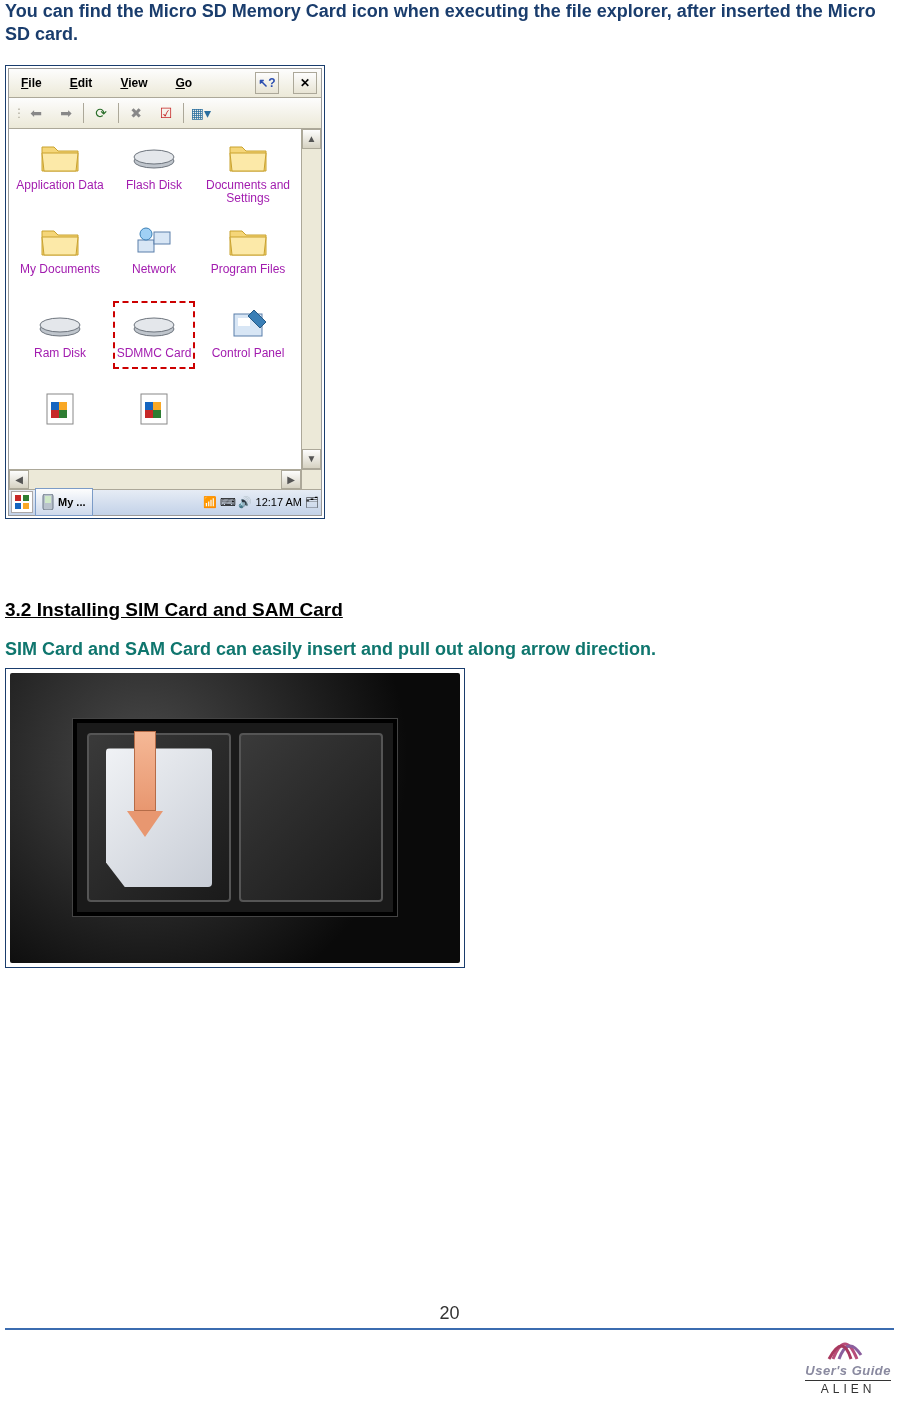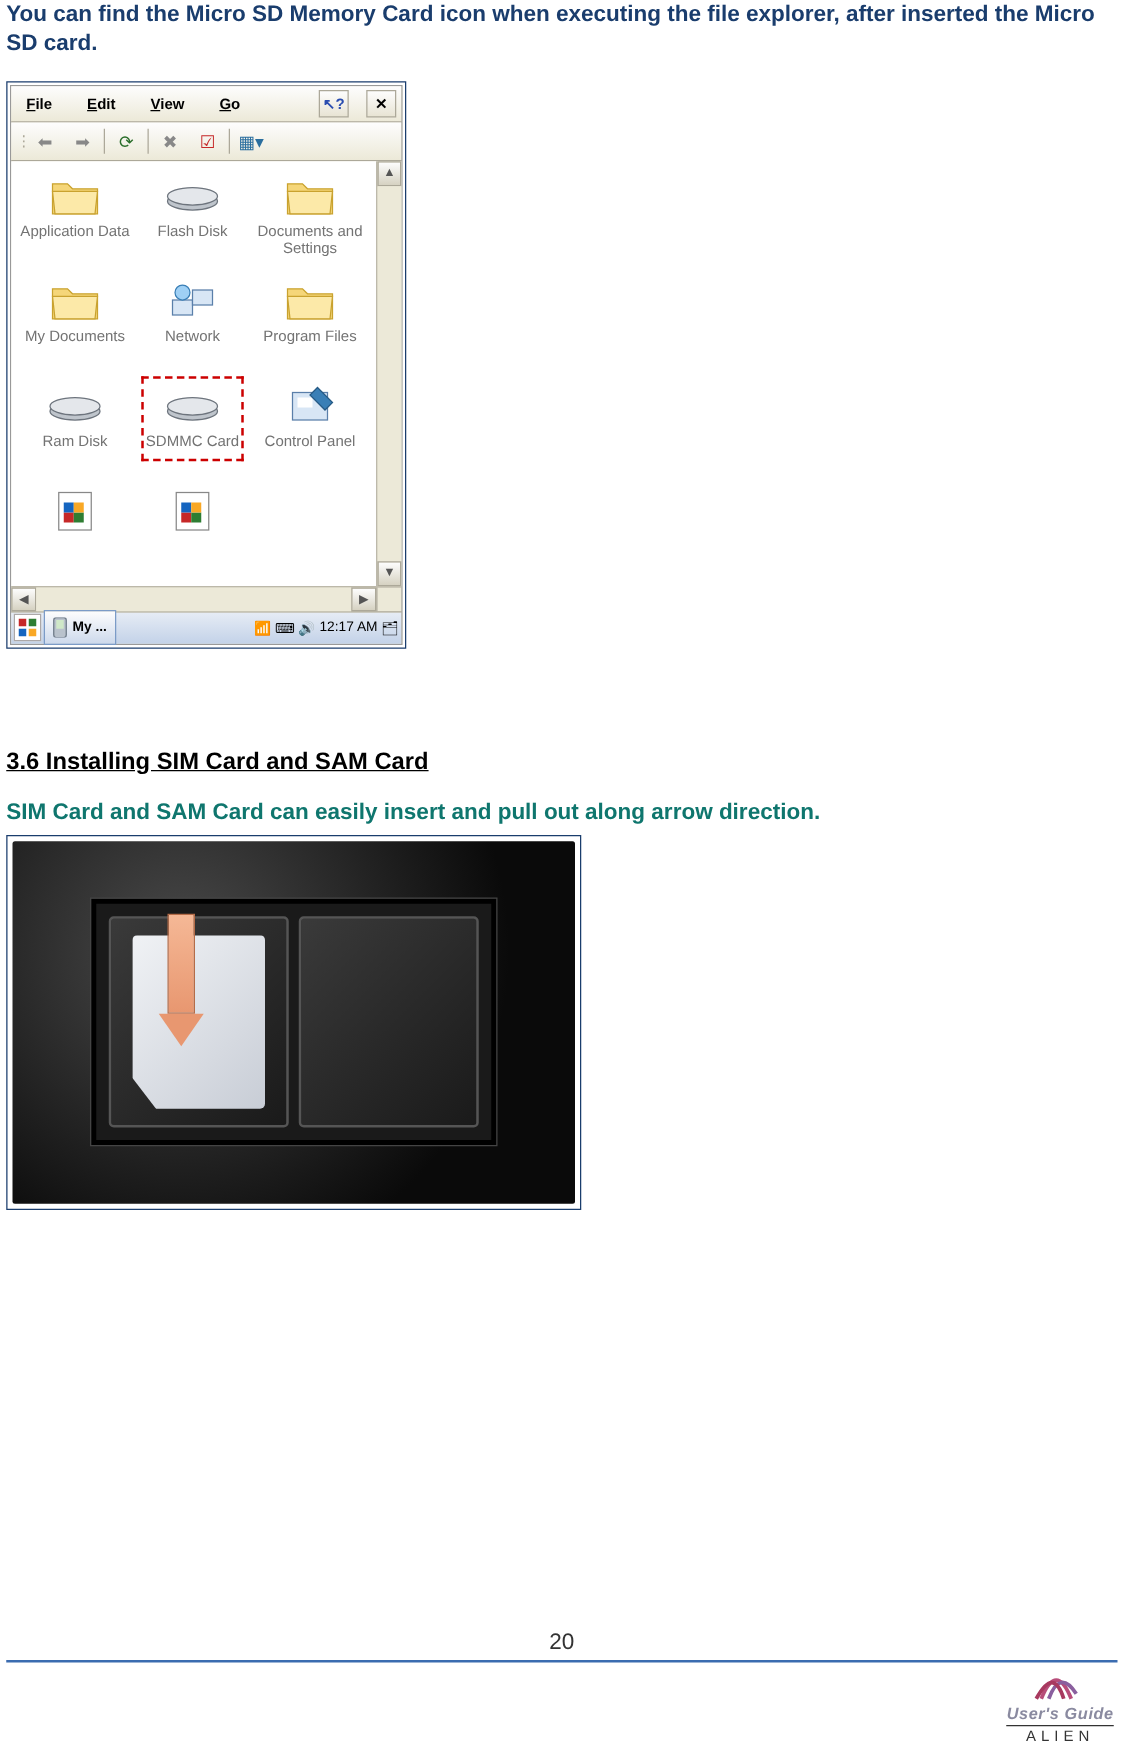--- a/index.html
+++ b/index.html
@@ -82,21 +82,21 @@
     }
     .fe-item {
       width: 94px;
       height: 84px;
       display: flex;
       flex-direction: column;
       align-items: center;
       justify-content: flex-start;
       text-align: center;
       font-size: 12px;
-      color: #737373;
+      color: #a21caf;
       padding-top: 2px;
     }
     .fe-item .ic { height: 40px; display: flex; align-items: center; justify-content: center; margin-bottom: 2px; }
     .fe-item .lbl { line-height: 1.1; }
     .fe-item.highlight {
       position: relative;
       align-items: center;
     }
     .fe-item.highlight::before {
       content: '';
@@ -442,21 +442,21 @@
           <span>📶</span>
           <span>⌨</span>
           <span>🔊</span>
           <span class="clk">12:17 AM</span>
           <span>🗂</span>
         </span>
       </div>
     </div>
   </div>
 
-  <h2 class="section-title">3.6 Installing SIM Card and SAM Card</h2>
+  <h2 class="section-title">3.2 Installing SIM Card and SAM Card</h2>
   <p class="section-text">SIM Card and SAM Card can easily insert and pull out along arrow direction.</p>
 
   <div class="photo-box">
     <div class="photo">
       <div class="slot-plate">
         <div class="slot">
           <div class="sim-card"></div>
         </div>
         <div class="slot"></div>
       </div>

